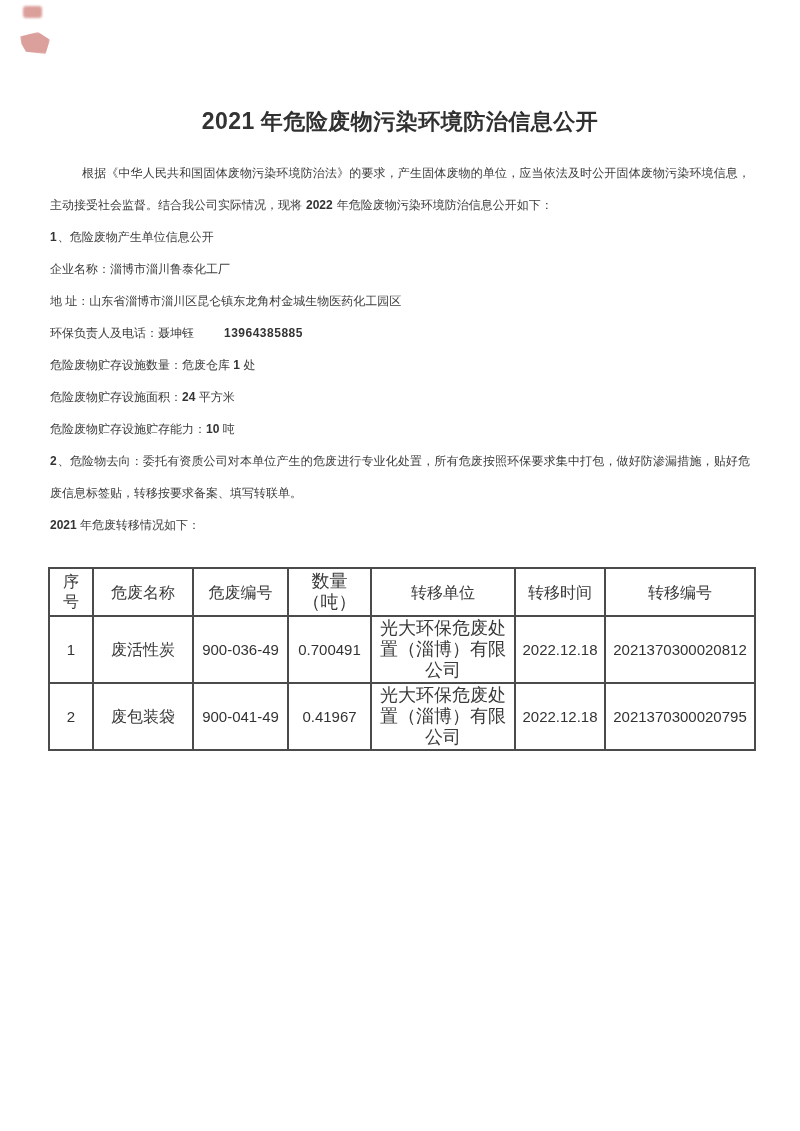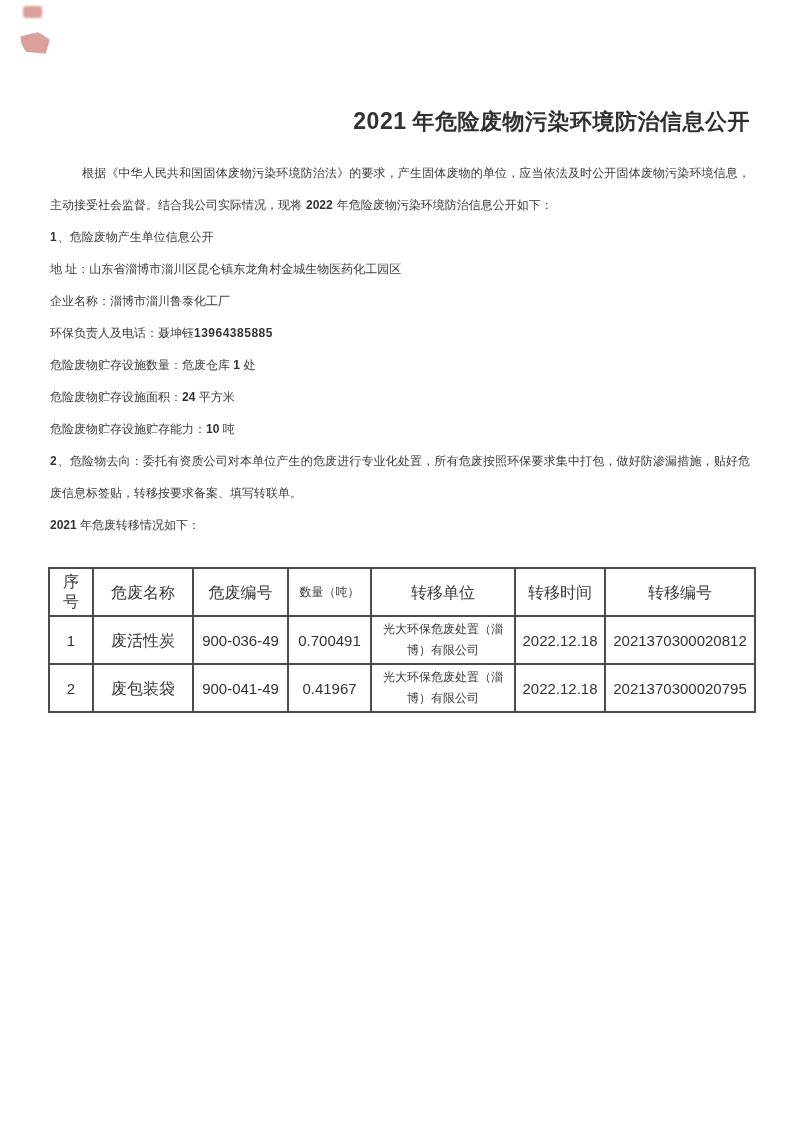--- a/index.html
+++ b/index.html
@@ -23,21 +23,21 @@
   .artifact.a2 { left: 20px; top: 32px; width: 30px; height: 22px; background: #c0534b;
                  clip-path: polygon(0 20%, 60% 0, 100% 35%, 85% 100%, 20% 90%, 5% 55%); }
   .doc {
     position: absolute;
     left: 50px;
     top: 0;
     width: 700px;
   }
   .title {
     margin-top: 104px;
-    text-align: right;
+    text-align: center;
     font-size: 22px;
     line-height: 34px;
     font-weight: bold;
     color: #303030;
     letter-spacing: 0.5px;
   }
   .title .num { font-size: 23px; margin-right: 6px; }
   .body-text {
     margin-top: 18px;
     font-size: 12px;
@@ -46,21 +46,21 @@
   }
   .para { text-align: justify; }
   .indent { text-indent: 32px; }
   .num {
     font-family: "Liberation Sans", "DejaVu Sans", sans-serif;
     font-weight: 600;
     color: #333333;
   }
   .inline-num { margin: 0 4px; }
   .lead-num { margin-right: 1px; }
-  .phone { letter-spacing: 0.5px; }
+  .phone { margin-left: 30px; letter-spacing: 0.5px; }
   .transfer-table {
     margin-top: 26px;
     margin-left: -2px;
     border-collapse: collapse;
     table-layout: fixed;
     width: 706px;
     font-size: 16px;
     color: #3a3a3a;
   }
   .transfer-table th, .transfer-table td {
@@ -70,41 +70,41 @@
     font-weight: normal;
     padding: 1px 2px;
     line-height: 21px;
     overflow: hidden;
   }
   .transfer-table th { height: 44px; }
   .transfer-table td { height: 44px; }
   .stack { display: inline-block; width: 1.05em; line-height: 20px; }
   td.numcell { font-size: 15px; }
   td.idcell { font-size: 15px; letter-spacing: 0; }
-  .unit-cell { font-size: 12px; }
+  .unit-cell { font-size: 18px; }
 </style>
 </head>
 <body>
 
 <div class="artifact a1"></div>
 <div class="artifact a2"></div>
 
 <div class="doc">
 
   <div class="title"><span class="num">2021</span><span>年危险废物污染环境防治信息公开</span></div>
 
   <div class="body-text">
 
     <div class="para indent"><span>根据《中华人民共和国固体废物污染环境防治法》的要求，产生固体废物的单位，应当依法及时公开固体废物污染环境信息，主动接受社会监督。结合我公司实际情况，现将</span><span class="num inline-num">2022</span><span>年危险废物污染环境防治信息公开如下：</span></div>
 
     <div><span class="num lead-num">1</span><span>、危险废物产生单位信息公开</span></div>
 
+    <div>企业名称：淄博市淄川鲁泰化工厂</div>
+
     <div>地 址：山东省淄博市淄川区昆仑镇东龙角村金城生物医药化工园区</div>
-
-    <div>企业名称：淄博市淄川鲁泰化工厂</div>
 
     <div><span>环保负责人及电话：聂坤钰</span><span class="num phone">13964385885</span></div>
 
 
     <div><span>危险废物贮存设施数量：危废仓库</span> <span class="num">1</span> <span>处</span></div>
 
     <div><span>危险废物贮存设施面积：</span><span class="num">24</span> <span>平方米</span></div>
 
     <div><span>危险废物贮存设施贮存能力：</span><span class="num">10</span> <span>吨</span></div>
 

